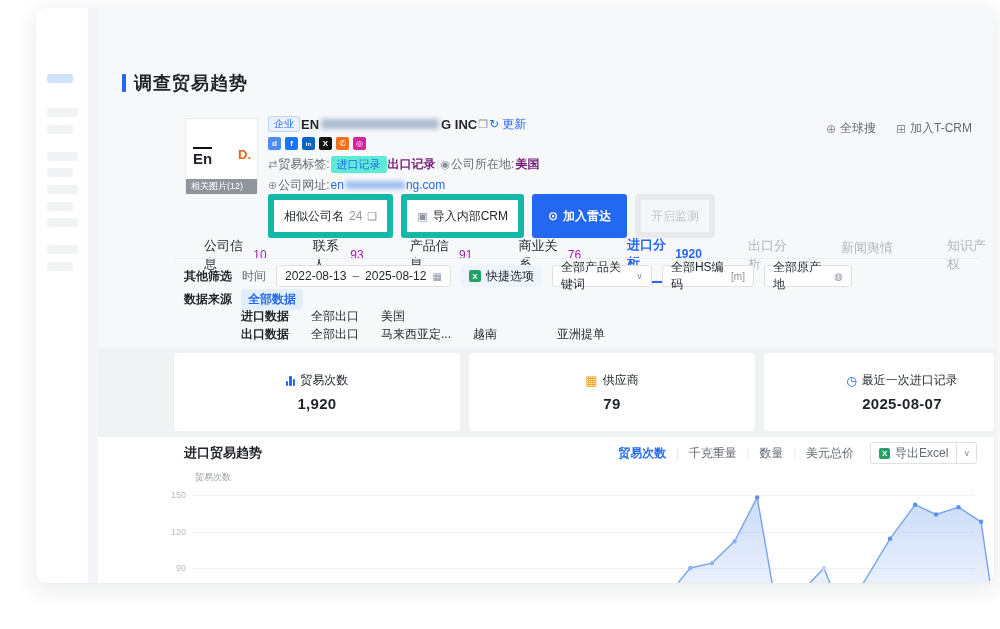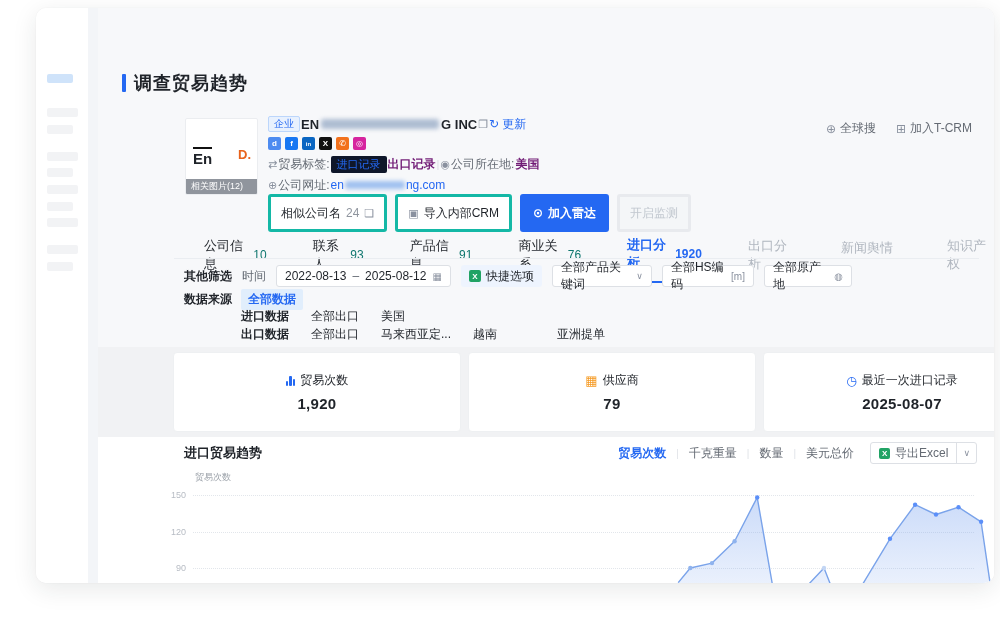--- a/index.html
+++ b/index.html
@@ -40,35 +40,35 @@
   .badge-ent { background:#e8f1fe; color:#2468f2; border:1px solid #bcd6fb; border-radius:2px; font-size:10px; padding:0 5px; line-height:14px; }
   .cname { font-size:13px; font-weight:bold; display:flex; align-items:center; gap:2px; }
   .blur-blob { display:inline-block; height:10px; border-radius:3px; background:#aebdd2; filter:blur(2px); }
   .blob-name { width:118px; }
   .blob-site { width:60px; background:#9fc0ef; height:8px; }
   .mini-ic { font-size:11px; color:#8a919f; cursor:pointer; }
   .update { color:#2468f2; font-size:12px; display:flex; gap:3px; align-items:center; cursor:pointer; }
   .socials { display:flex; gap:4px; margin:2px 0 6px 0; }
   .soc { width:13px; height:13px; border-radius:2px; color:#fff; font-size:8px; font-weight:bold; display:flex; align-items:center; justify-content:center; cursor:pointer; }
   .gray-label { color:#646a73; font-size:12px; }
-  .tag-imp { background:#0f172a; color:#2468f2; font-size:11px; padding:1px 6px; border-radius:2px; cursor:pointer; }
+  .tag-imp { background:#5eead4; color:#2468f2; font-size:11px; padding:1px 6px; border-radius:2px; cursor:pointer; }
   .strong { font-size:12px; font-weight:bold; color:#701a75; cursor:pointer; }
   .vdiv { color:#dde0e5; font-size:11px; }
   .weblink { color:#2468f2; font-size:12px; display:flex; align-items:center; gap:1px; cursor:pointer; }
 
   .btn-row { position:absolute; left:170px; top:186px; display:flex; gap:8px; }
-  .btn { height:37px; display:flex; align-items:center; gap:5px; padding:16px 10px; border:3px solid #14b8a6; border-radius:3px; background:#fff; font-size:12px; cursor:pointer; }
+  .btn { height:37px; display:flex; align-items:center; gap:5px; padding:16px 10px; border:6px solid #14b8a6; border-radius:3px; background:#fff; font-size:12px; cursor:pointer; }
   .btn .cnt { color:#8f959e; }
   .btn-primary { background:#2468f2; border-color:#2468f2; color:#fff; font-weight:bold; }
   .btn-disabled { background:#f4f6f8; border-color:#e8eaee; color:#c1c7cf; cursor:default; }
 
   
   .tabs { position:absolute; left:86px; top:228px; display:flex; gap:26px; font-size:13px; }
   .tab { display:flex; gap:4px; align-items:center; padding-bottom:9px; cursor:pointer; color:#1f2329;margin-left:20px; }
-  .tab .tcount { color:#0f766e; font-size:12px; }
+  .tab .tcount { color:#a21caf; font-size:12px; }
   .tab.active { color:#2468f2; font-weight:bold; border-bottom:2px solid #2468f2; }
   .tab.active .tcount { color:#2468f2; }
   .tab.muted { color:#b0b6bf; }
   .tabs-divider { position:absolute; left:76px; top:250px; right:15px; height:1px; background:#eaedf1; }
 
   
   .filters { position:absolute; left:86px; top:257px; display:flex; align-items:center; gap:10px; font-size:12px; }
   .flabel { font-weight:bold; }
   .fgray { color:#646a73; }
   .fbox { height:22px; background:#fff; border:1px solid #dde0e5; border-radius:3px; display:flex; align-items:center; gap:6px; padding:0 8px; cursor:pointer; color:#1f2329; }

